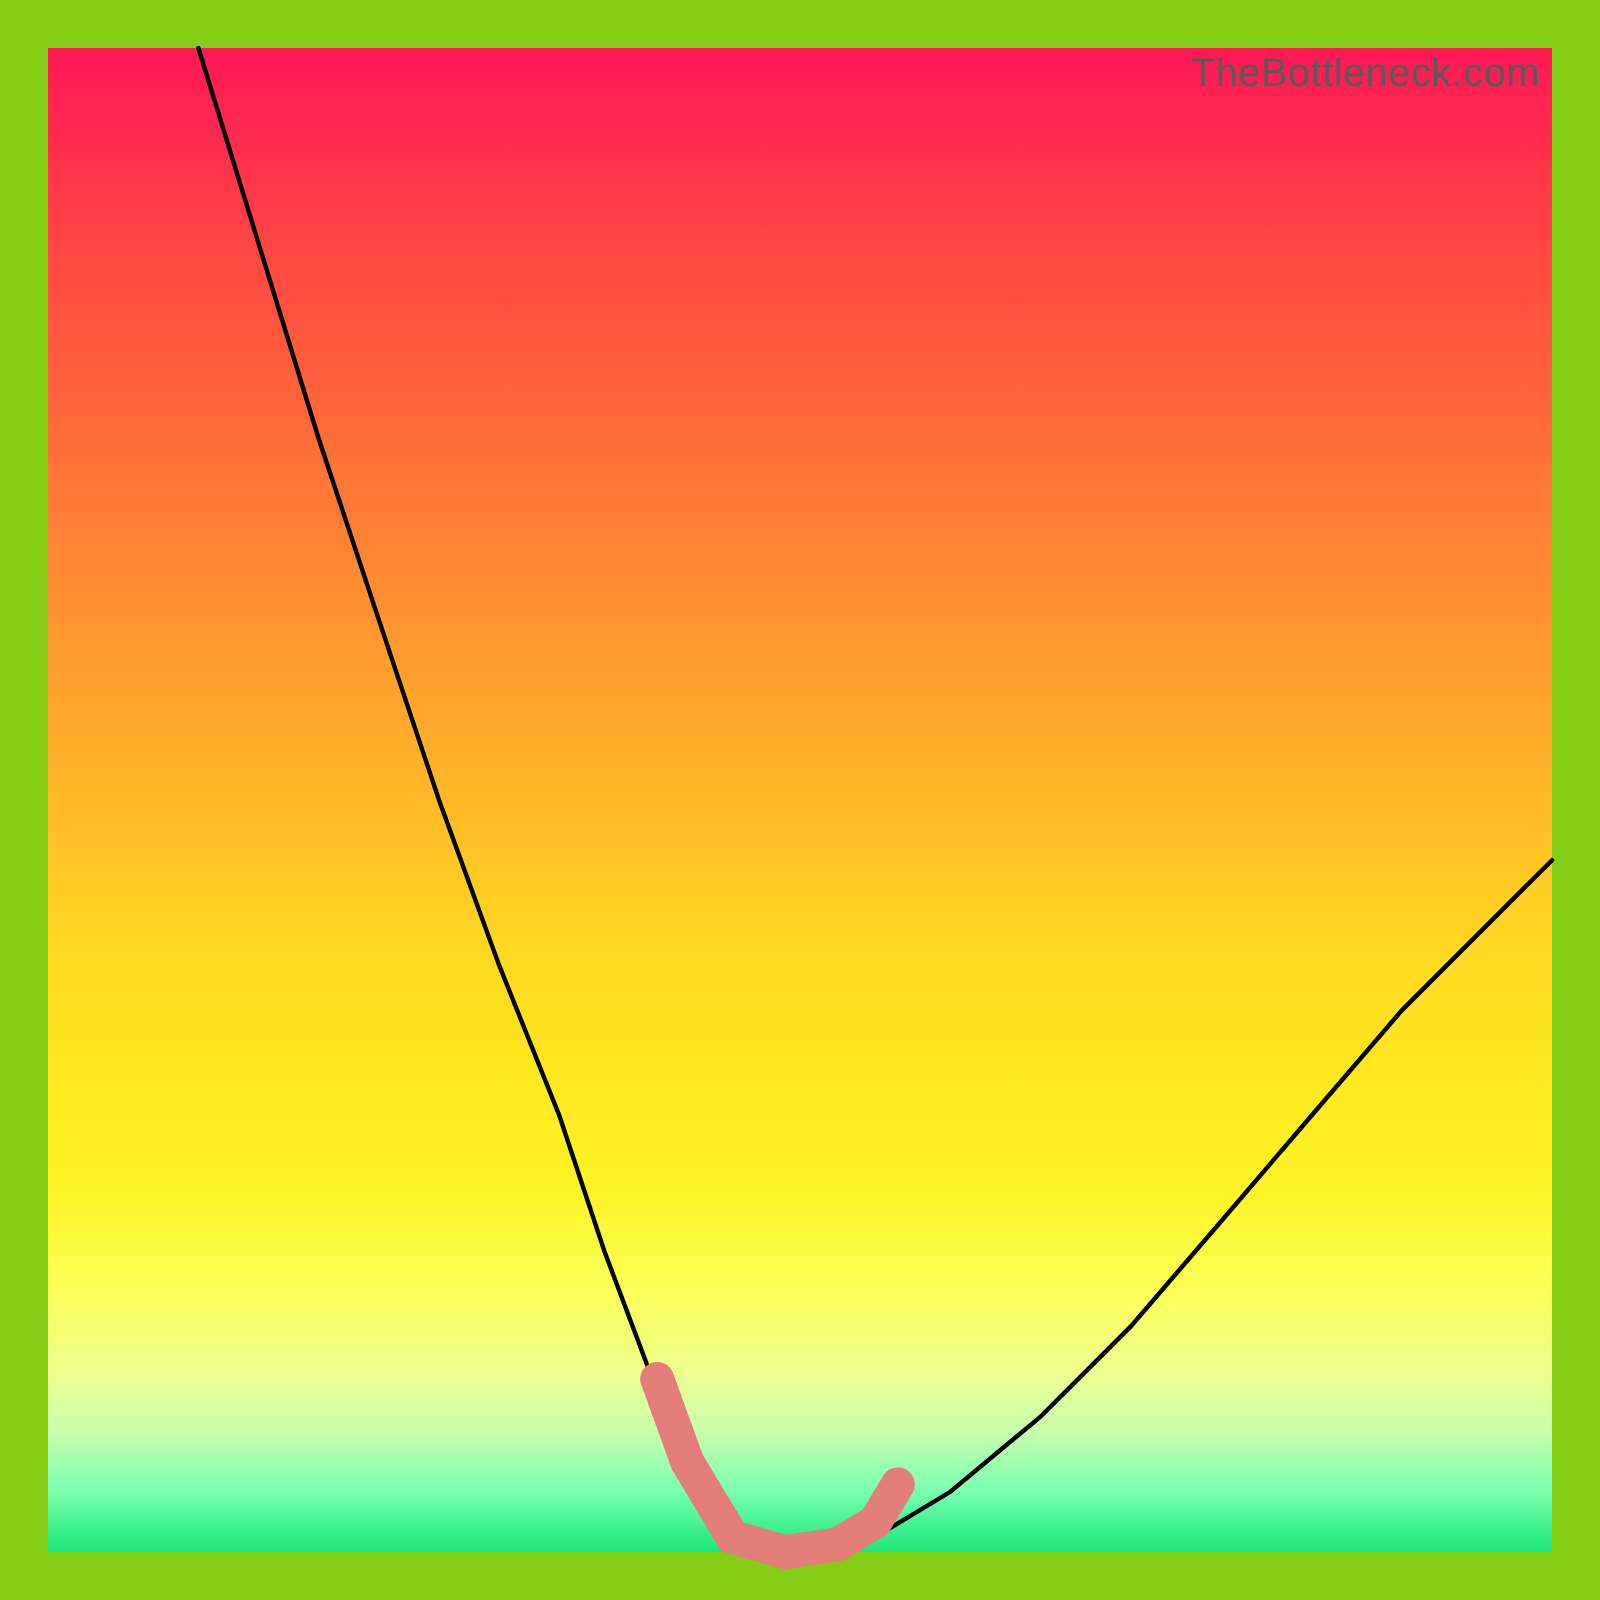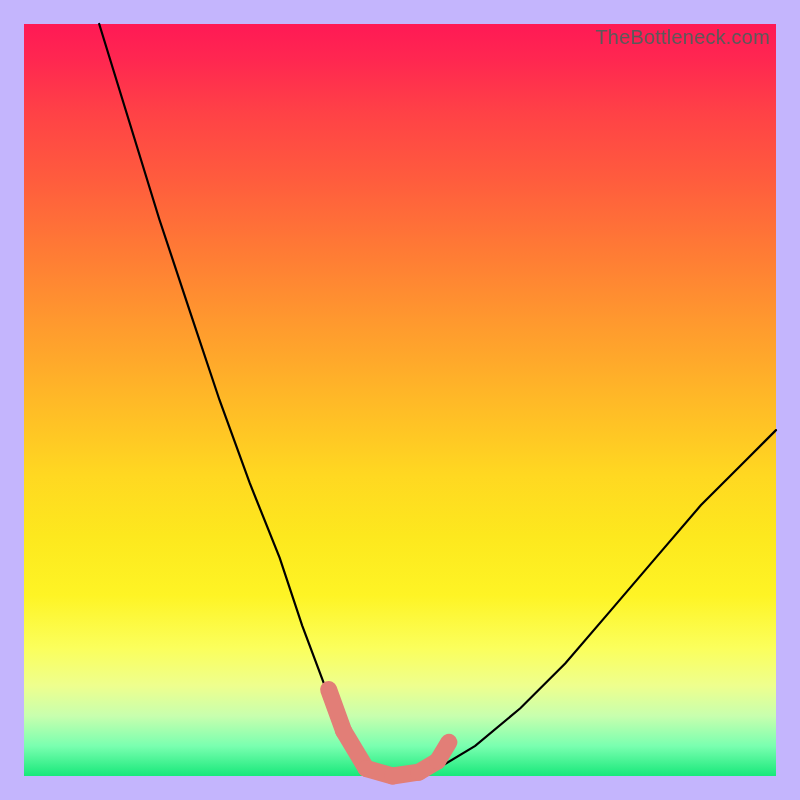--- a/index.html
+++ b/index.html
@@ -10,21 +10,21 @@
     background: #000;
     overflow: hidden;
     font-family: Arial, Helvetica, sans-serif;
   }
   .frame {
     position: absolute;
     top: 0;
     left: 0;
     width: 800px;
     height: 800px;
-    background: #c4b5fd;
+    background: #84cc16;
   }
   .plot {
     position: absolute;
     top: 24px;
     left: 24px;
     width: 752px;
     height: 752px;
     background: linear-gradient(
       to bottom,
       #ff1955 0%,

